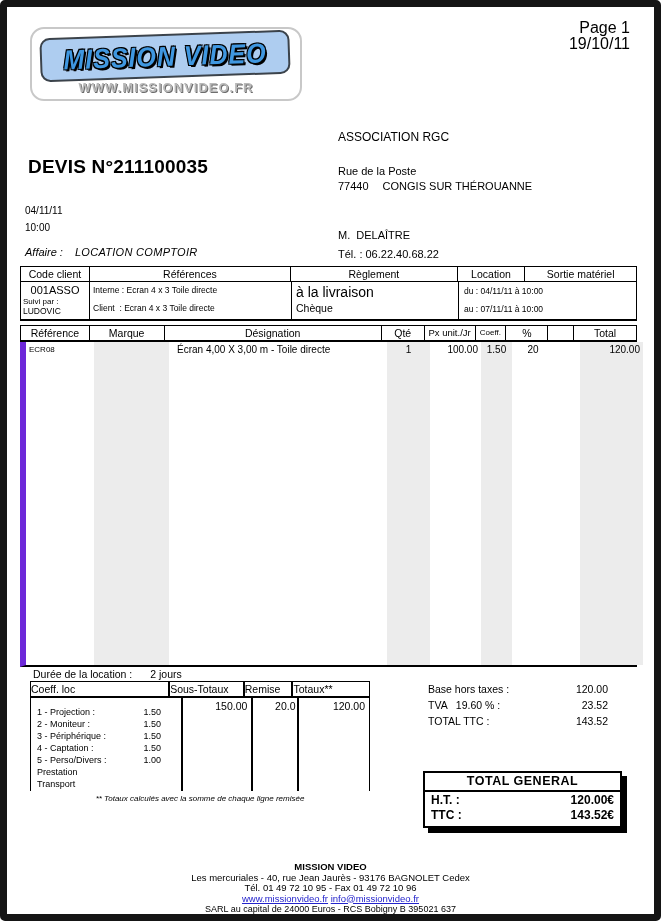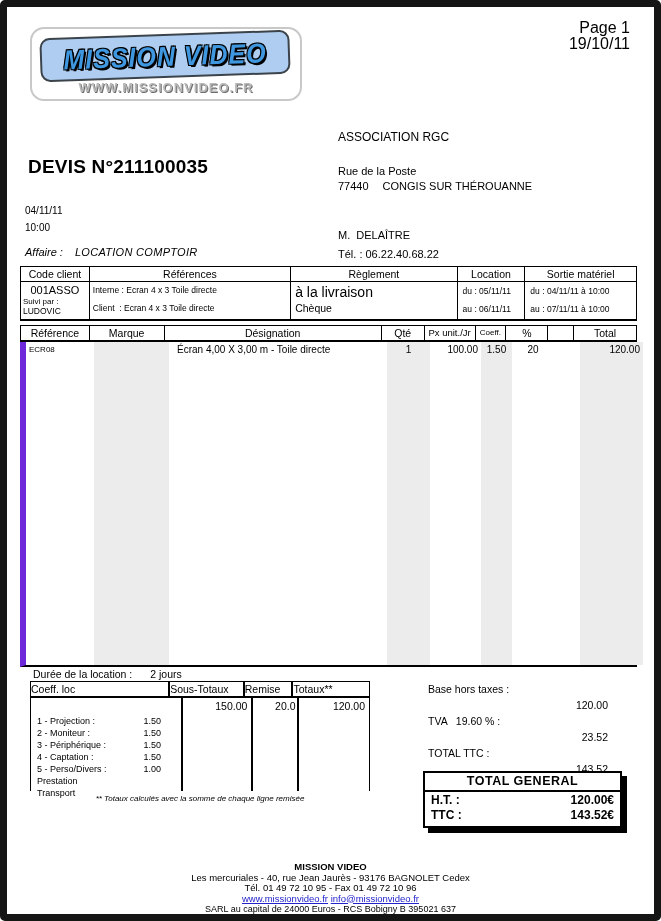--- a/index.html
+++ b/index.html
@@ -88,32 +88,32 @@
   .duree .val { margin-left:18px; }
   .t3h { left:30px; top:681px; width:340px; height:17px; display:flex;
     border:1px solid #000; border-bottom:2px solid #000; font-size:10.5px; }
   .t3h > div { border-left:2px solid #000; text-align:left; line-height:14px; }
   .t3h > div:first-child { border-left:none; }
   .c3a{width:138px;} .c3b{width:75px;} .c3c{width:49px;} .c3d{width:78px;}
   .t3b { left:30px; top:698px; width:340px; height:93px; display:flex; }
   .t3b > div { border-left:2px solid #000; position:relative; }
   .t3b > div:first-child { border-left:1px solid #000; }
   .t3b > div:last-child { border-right:1px solid #000; }
-  .coeff-col { width:162px; font-size:9px; padding:17px 0 0 6px; line-height:12px; }
+  .coeff-col { width:162px; font-size:9px; padding:8px 0 0 6px; line-height:12px; }
   .coeff-line { display:flex; width:124px; }
   .coeff-line .cv { margin-left:auto; }
   .sub-col { width:75px; } .rem-col { width:49px; } .tot-col { width:78px; }
   .sub-col .v { position:absolute; right:4px; top:2px; font-size:10.5px; }
   .rem-col .v { position:absolute; left:0; right:0; top:2px; text-align:center; font-size:10.5px;padding-left:20px; }
   .tot-col .v { position:absolute; right:4px; top:2px; font-size:10.5px; }
   .footnote { left:30px; top:794px; width:340px; text-align:center; font-size:8px; font-style:italic; }
 
   
   .totals { left:428px; top:681px; width:180px; font-size:10.5px; line-height:16px; }
-  .totals .trow { display:flex;flex-direction:column; }
+  .totals .trow { display:flex; }
   .totals .tv { margin-left:auto; }
 
   
   .tg { left:423px; top:771px; width:199px; height:57px; background:#fff;
     border:2px solid #000; box-shadow:5px 5px 0 0 #000; }
   .tg-title { text-align:center; font-weight:bold; font-size:12.5px; letter-spacing:.5px;
     border-bottom:2px solid #000; padding:1px 0 2px; }
   .tg-row { display:flex; padding:1px 6px 0 6px; font-weight:bold; font-size:12px; }
   .tg-row .tv { margin-left:auto; }
 
@@ -170,24 +170,20 @@
         <div class="suivi-lbl">Suivi par :</div>
         <div class="suivi-val">LUDOVIC</div>
       </div>
       <div class="c1b">
         <div class="ref-line1 pre">Interne : Ecran 4 x 3 Toile directe</div>
         <div class="ref-line2 pre">Client  : Ecran 4 x 3 Toile directe</div>
       </div>
       <div class="c1c">
         <div class="reg-line1">à la livraison</div>
         <div class="reg-line2">Chèque</div>
-      </div>
-      <div class="c1d">
-        <div class="loc-line1">du : 05/11/11</div>
-        <div class="loc-line2">au : 06/11/11</div>
       </div>
       <div class="c1e">
         <div class="loc-line1">du : 04/11/11 à 10:00</div>
         <div class="loc-line2">au : 07/11/11 à 10:00</div>
       </div>
     </div>
   </div>
 
   <div class="abs t2h">
     <div class="c2a">Référence</div>

